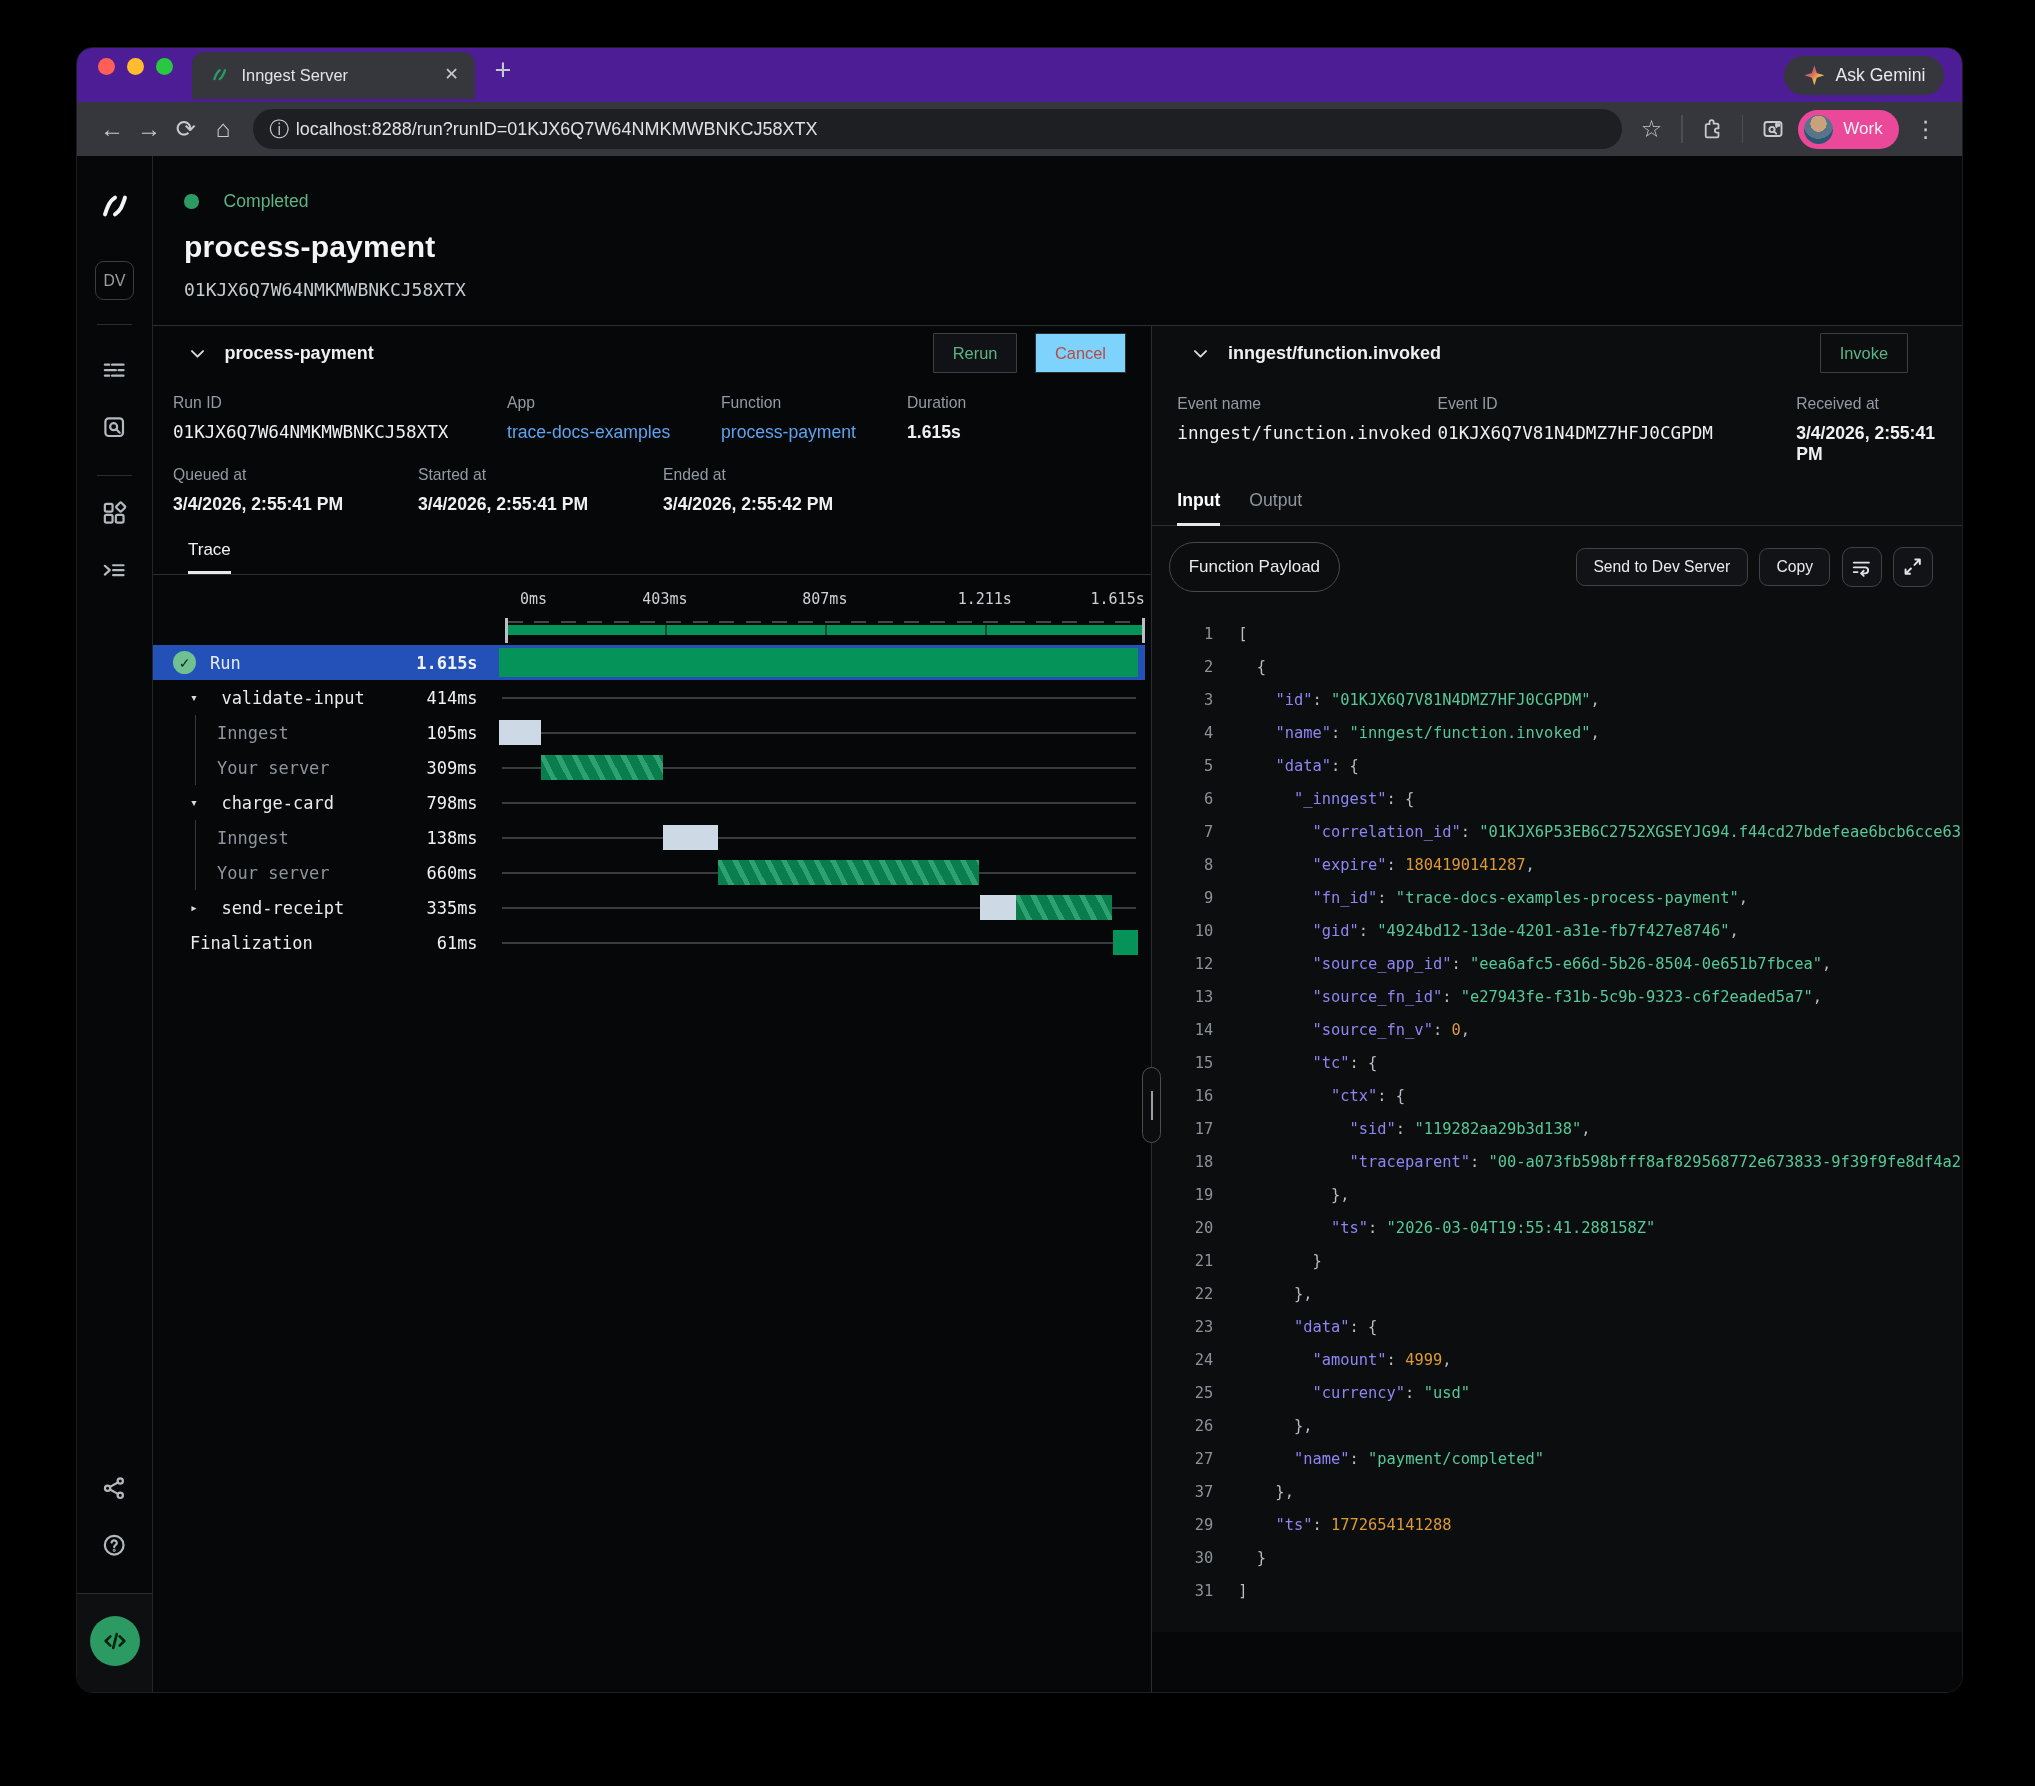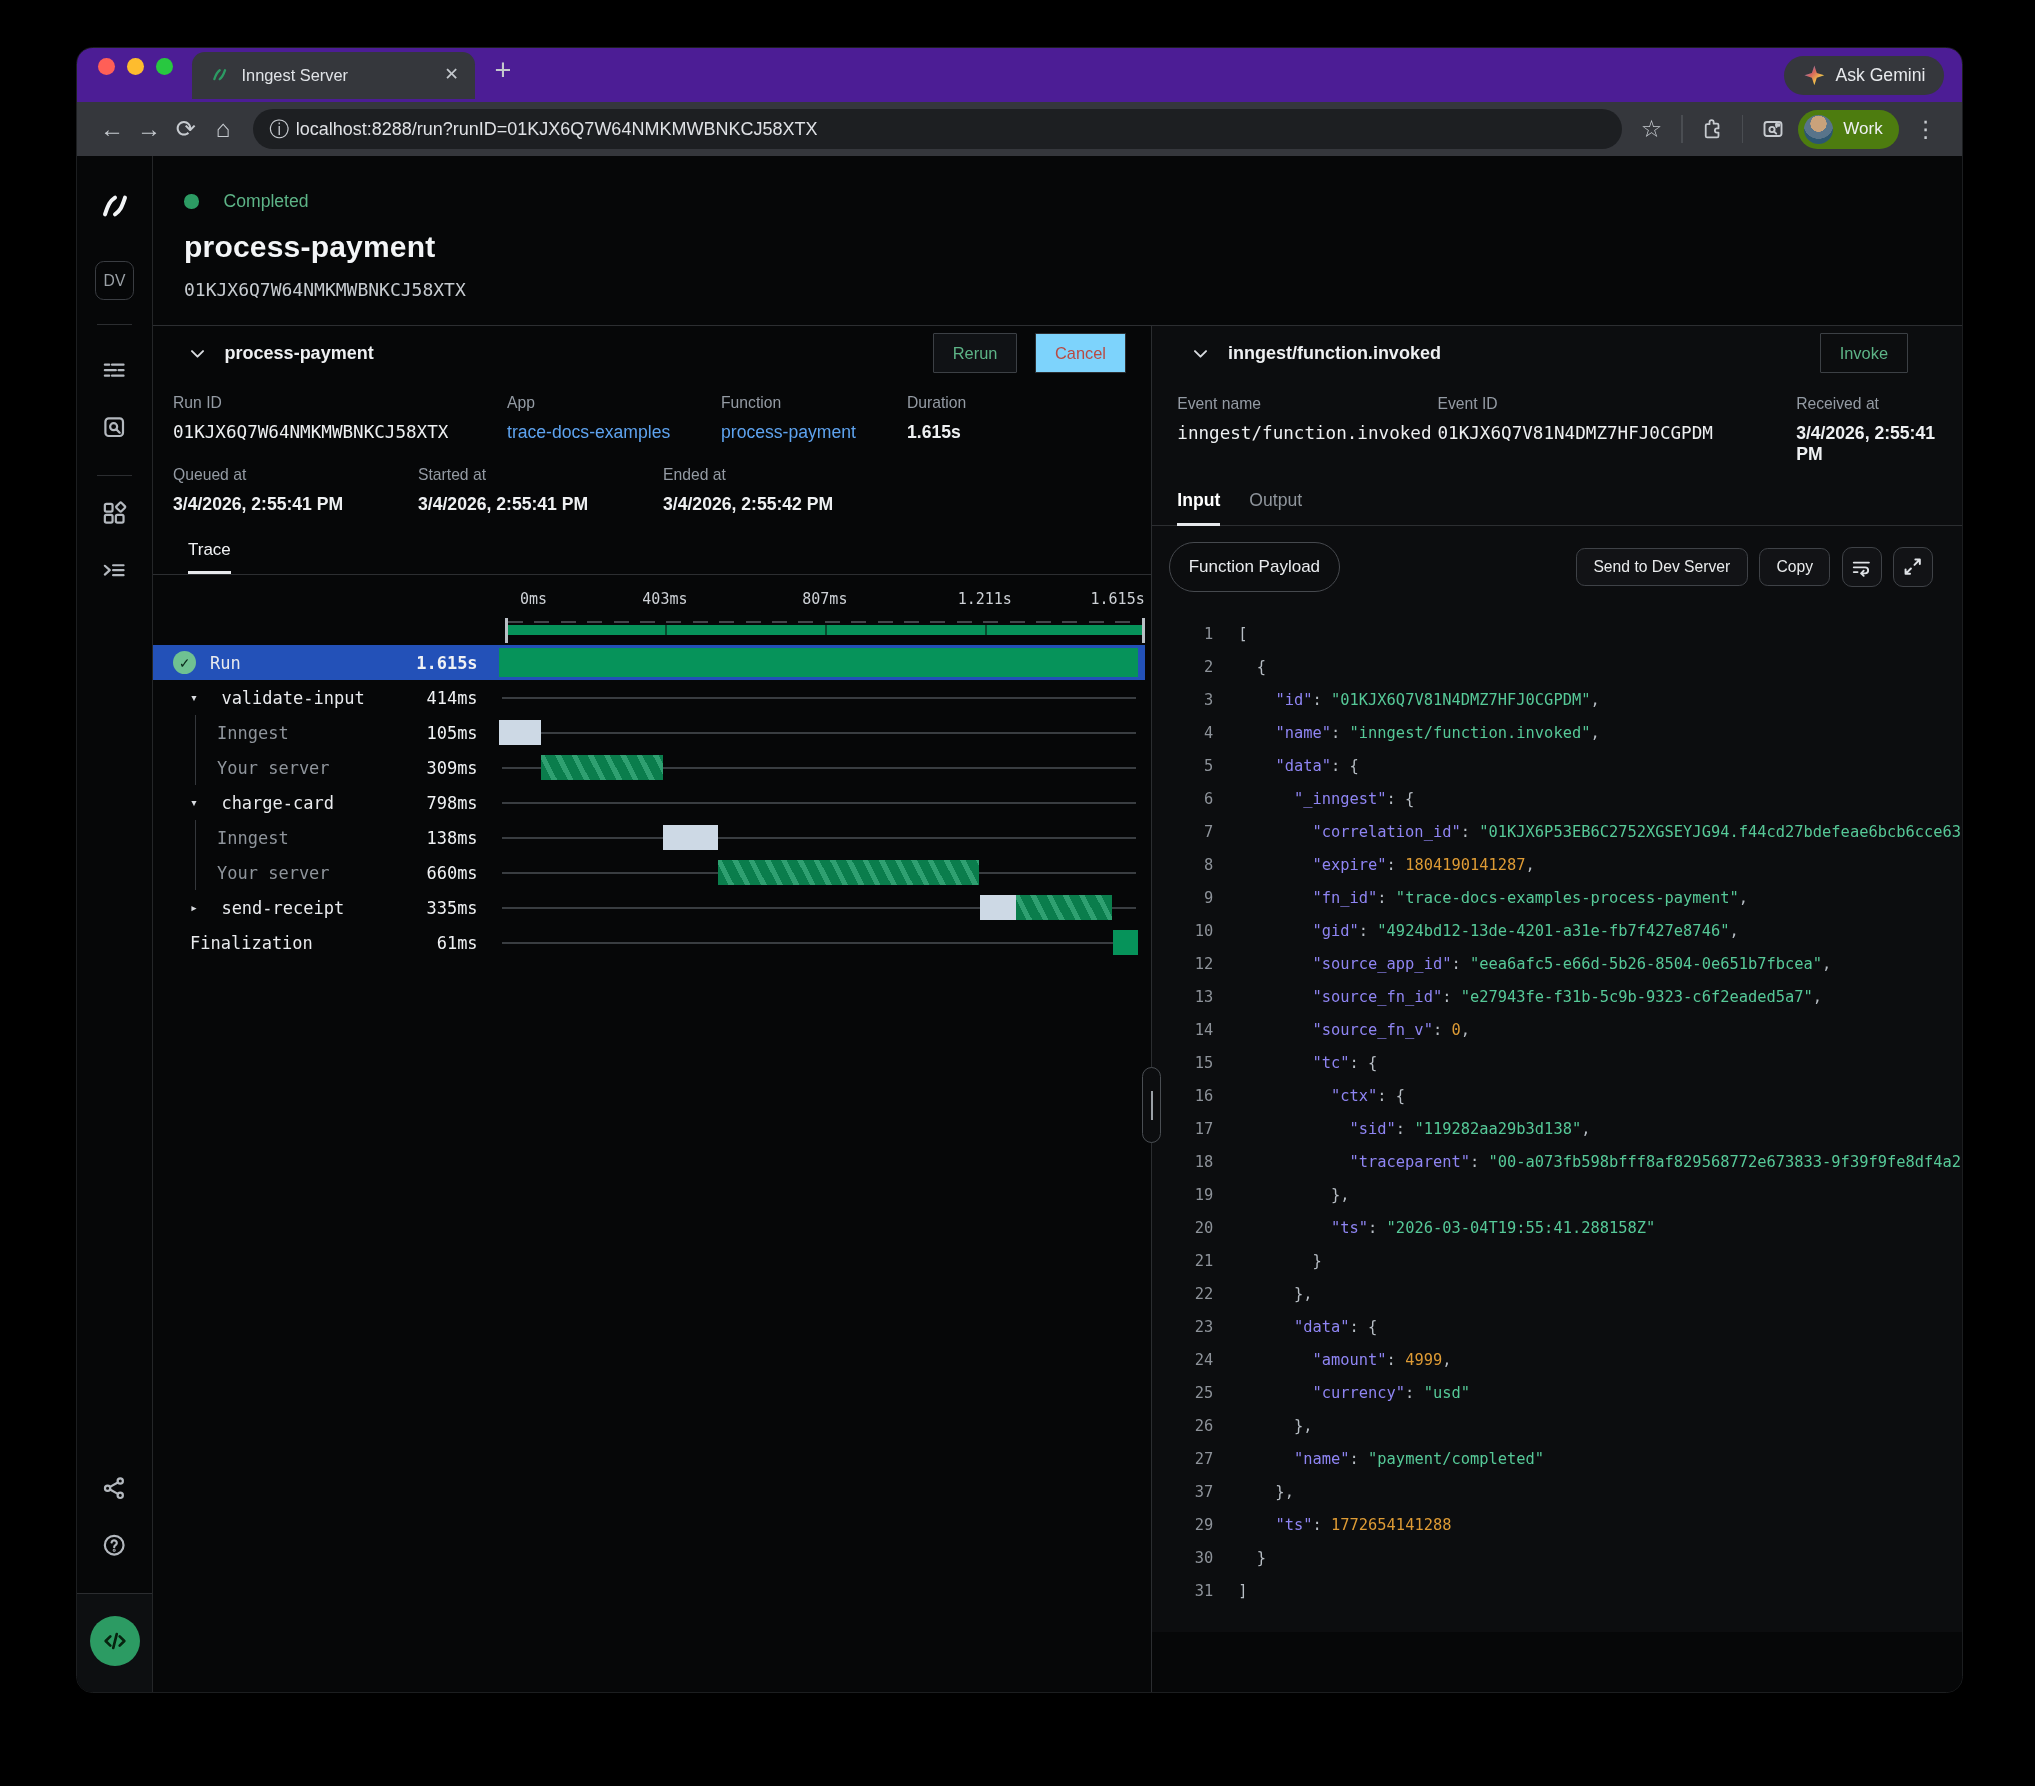--- a/index.html
+++ b/index.html
@@ -19,21 +19,21 @@
   .gemini{position:absolute;right:17.6px;top:7.6px;height:39px;background:#35373c;border-radius:20px;
     display:flex;align-items:center;gap:10px;padding:0 19px;font-size:17.6px;color:#e8eaed}
   .btoolbar{height:54px;background:#35373c;display:flex;align-items:center;padding:0 16.4px;flex:0 0 auto}
   .navbtn{width:37px;height:37px;display:flex;align-items:center;justify-content:center;color:#c7cbd0;font-size:24px}
   .urlbar{flex:1;height:40px;background:#1d1f22;border-radius:20px;display:flex;align-items:center;
     padding:0 10px;margin:0 11.3px;min-width:0}
   .urlinfo{width:33px;display:flex;align-items:center;justify-content:center;color:#c7cbd0;font-size:20px}
   .urltext{font-size:18px;color:#dfe1e5;white-space:nowrap;overflow:hidden}
   .chromeright{display:flex;align-items:center;gap:6.3px}
   .vline{width:1.3px;height:28px;background:#4a4d52;margin:0 5px}
-  .profile{height:39px;background:#4d7c0f;border-radius:20px;display:flex;align-items:center;gap:10px;padding:0 16.4px 0 6.3px}
+  .profile{height:39px;background:#ec4899;border-radius:20px;display:flex;align-items:center;gap:10px;padding:0 16.4px 0 6.3px}
   .avatar{width:29px;height:29px;border-radius:50%;background:radial-gradient(circle at 50% 30%,#c9a27b 0 32%,#58748a 33% 60%,#2c5670 61%)}
   .proflabel{font-size:17px;color:#eef0f3}
   .menudots{font-size:22.7px;color:#c7cbd0;padding:0 8.8px;letter-spacing:0}
   
   .app{flex:1;display:flex;min-height:0;background:#060708}
   .sidebar{width:76px;flex:0 0 auto;border-right:0.6px solid #242628;display:flex;flex-direction:column;
     align-items:center;padding-top:30px;box-sizing:border-box}
   .dvbadge{margin-top:35px;width:39px;height:39px;border:1.3px solid #3a3d42;border-radius:8.8px;display:flex;
     align-items:center;justify-content:center;color:#9aa0a6;font-size:15.7px;box-sizing:border-box}
   .sdiv{width:35px;border-top:1.3px solid #2b2d30;margin:24px 0 16.4px}

